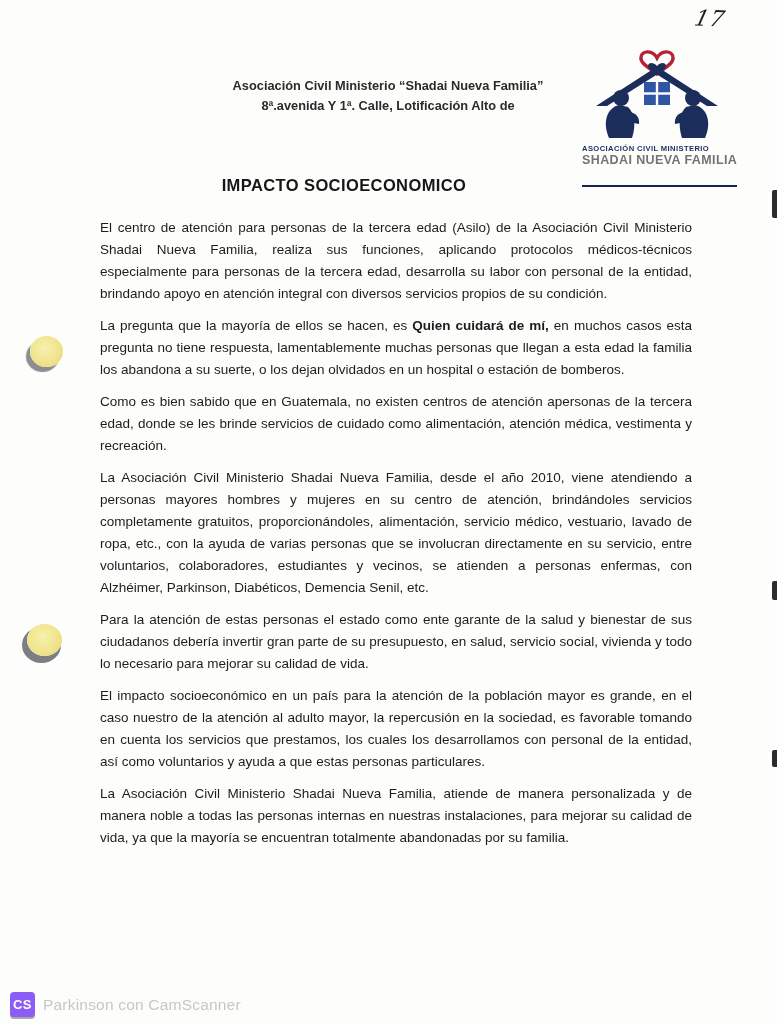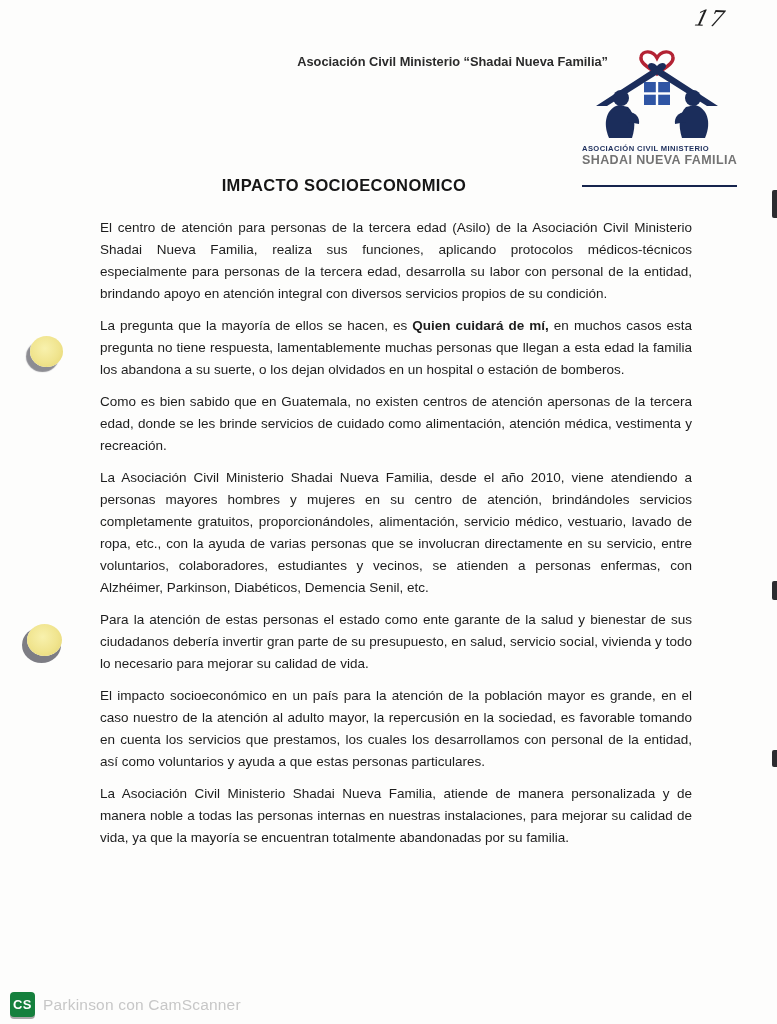--- a/index.html
+++ b/index.html
@@ -18,22 +18,22 @@
   .pagenum{
     position:absolute;top:6px;right:52px;
     font-family:"DejaVu Serif", serif;
     font-style:italic;
     font-size:22px;color:#1f1f1f;
     transform:skewX(-12deg) rotate(2deg);
     letter-spacing:1px;
   }
   
   .letterhead{
-    position:absolute;top:52px;left:168px;width:440px;
-    text-align:right;
+    position:absolute;top:76px;left:168px;width:440px;
+    text-align:center;
     color:#2b2b2b;
     font-weight:bold;
     font-size:12.8px;
     line-height:20px;
   }
   
   .logo{
     position:absolute;top:46px;left:582px;width:150px;
     display:flex;flex-direction:column;align-items:flex-start;
   }
@@ -82,39 +82,40 @@
   .em1{top:190px;height:28px;}
   .em2{top:581px;height:19px;}
   .em3{top:750px;height:17px;}
   
   .scan-footer{
     position:absolute;left:10px;top:992px;
     display:flex;align-items:center;gap:8px;
   }
   .cs-badge{
     width:25px;height:25px;border-radius:4px;
-    background:#15803d;
+    background:#8b5cf6;
     box-shadow:0 2px 0 #a8a8a8;
     color:#fff;font-weight:bold;font-size:13px;
     display:flex;align-items:center;justify-content:center;
     letter-spacing:.5px;
   }
   .scan-text{
     color:#c7c7c7;font-size:15.5px;letter-spacing:.2px;
   }
 </style>
 </head>
 <body>
 
 <div class="page">
 
   <div class="pagenum">17</div>
 
   <div class="letterhead">
     <div>Asociación Civil Ministerio “Shadai Nueva Familia”</div>
+    <div>8ª.avenida Y 1ª. Calle,  Lotificación Alto de</div>
   </div>
 
   <div class="logo">
     <svg width="150" height="100" viewBox="0 0 150 100">
 
       <path d="M75 12 C71 4, 60 4, 59 11 C58 17, 66 21, 75 28 C84 21, 92 17, 91 11 C90 4, 79 4, 75 12 Z" fill="#ffffff" stroke="#b32334" stroke-width="3.4"></path>
       <path d="M75 20 C72 16, 66 16, 66 20 C66 23, 70 25, 75 28 C80 25, 84 23, 84 20 C84 16, 78 16, 75 20 Z" fill="#1b2d5b"></path>
 
       <polygon points="14,60 75,20.5 136,60 125,60 75,28.5 25,60" fill="#1b2d5b"></polygon>
 

